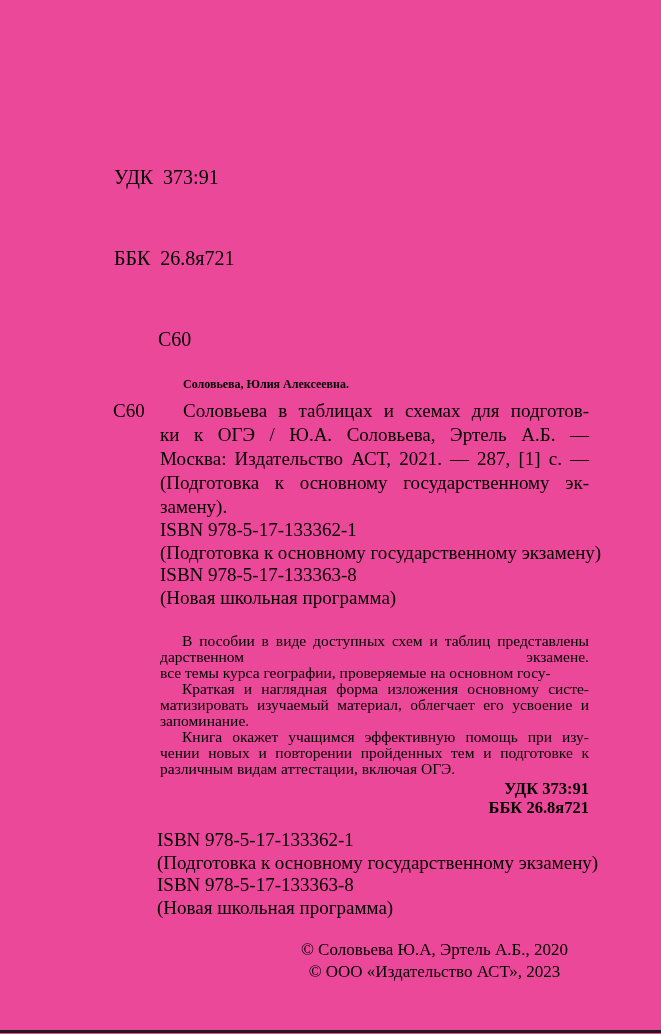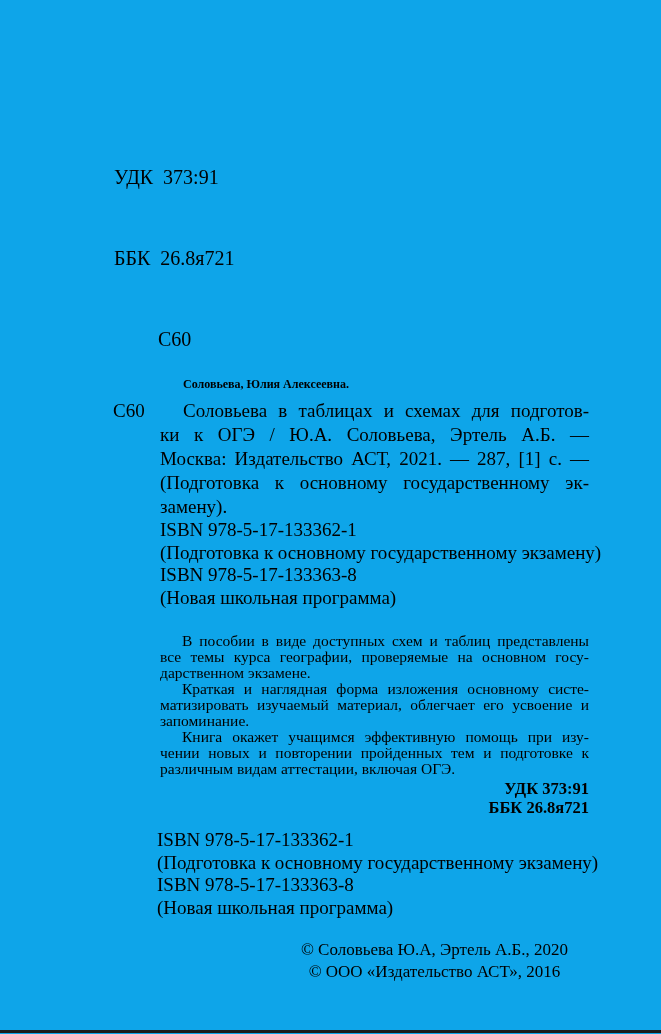--- a/index.html
+++ b/index.html
@@ -1,21 +1,21 @@
 <!DOCTYPE html>
 <html lang="ru"><head>
 <meta charset="utf-8">
 <style>
   * { margin: 0; padding: 0; box-sizing: border-box; }
   html, body { background: #ffffff; }
   .page {
     position: relative;
     width: 661px;
     height: 1034px;
-    background: #0ea5e9;
+    background: #ec4899;
     color: #000000;
     font-family: "Liberation Serif", "DejaVu Serif", serif;
     overflow: hidden;
   }
 
   
   .top-codes {
     position: absolute;
     left: 114px;
     top: 110px;
@@ -134,22 +134,22 @@
     <div class="isbn-list">
         <div class="il">ISBN 978-5-17-133362-1</div>
         <div class="il">(Подготовка к основному государственному экзамену)</div>
         <div class="il">ISBN 978-5-17-133363-8</div>
         <div class="il">(Новая школьная программа)</div>
       </div>
 
     <div class="annotation">
         <div class="ap">
           <div class="al">В пособии в виде доступных схем и таблиц представлены</div>
+          <div class="al">дарственном экзамене.</div>
           <div class="al">все темы курса географии, проверяемые на основном госу-</div>
-          <div class="al">дарственном экзамене.</div>
         </div>
         <div class="ap">
           <div class="al">Краткая и наглядная форма изложения основному систе-</div>
           <div class="al">матизировать изучаемый материал, облегчает его усвоение и</div>
           <div class="al">запоминание.</div>
         </div>
         <div class="ap">
           <div class="al">Книга окажет учащимся эффективную помощь при изу-</div>
           <div class="al">чении новых и повторении пройденных тем и подготовке к</div>
           <div class="al">различным видам аттестации, включая ОГЭ.</div>
@@ -163,20 +163,20 @@
 
     <div class="bottom-isbn">
         <div class="il">ISBN 978-5-17-133362-1</div>
         <div class="il">(Подготовка к основному государственному экзамену)</div>
         <div class="il">ISBN 978-5-17-133363-8</div>
         <div class="il">(Новая школьная программа)</div>
       </div>
 
     <div class="copyright">
         <div class="cl">© Соловьева Ю.А, Эртель А.Б., 2020</div>
-        <div class="cl">© ООО «Издательство АСТ», 2016</div>
+        <div class="cl">© ООО «Издательство АСТ», 2023</div>
       </div>
 
   </div>
 
   <div class="page-edge"></div>
 
 </div>
 
 </body></html>

